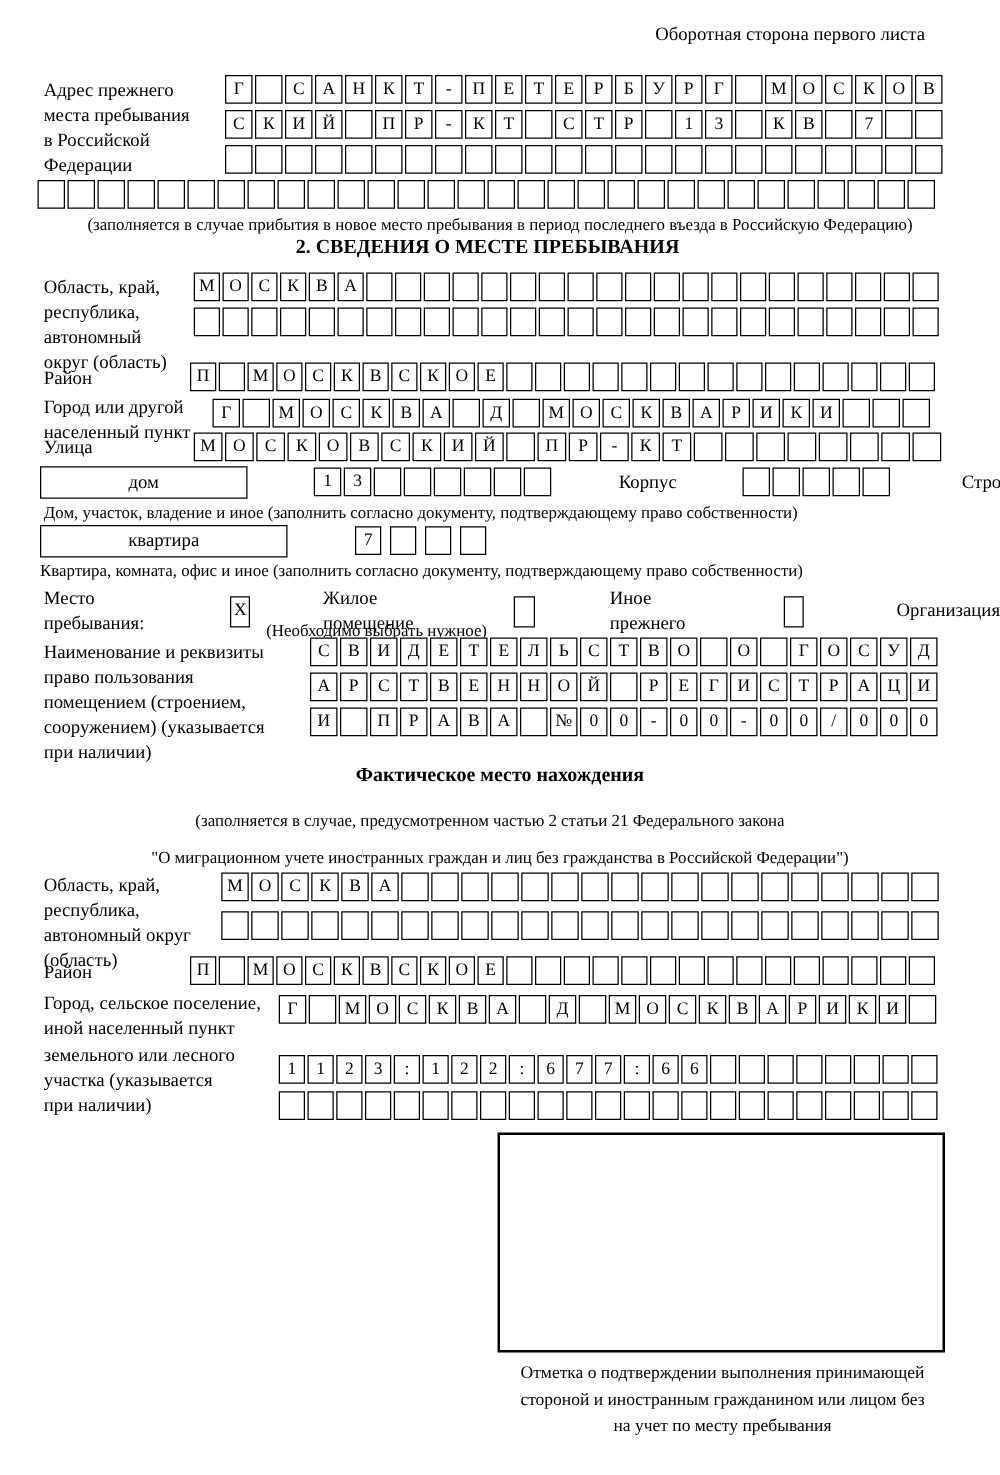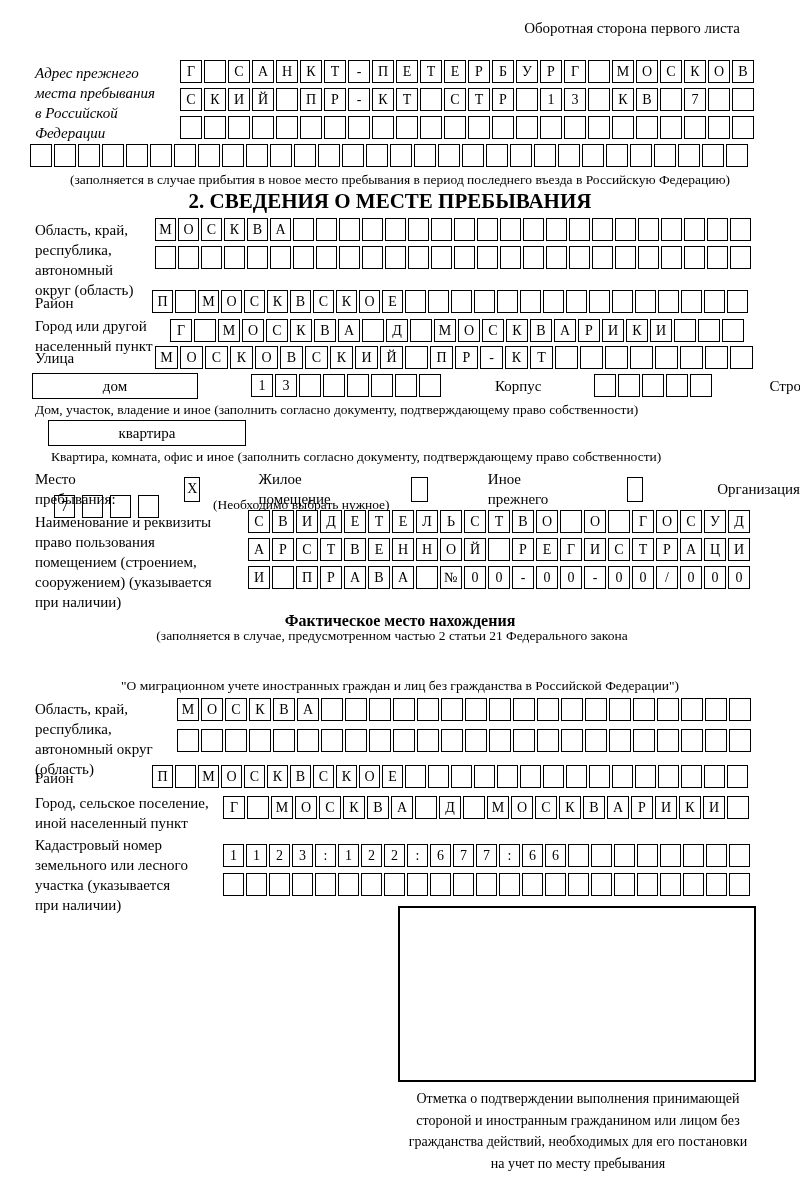--- a/index.html
+++ b/index.html
@@ -15,31 +15,31 @@
   .cw23 .cell{width:23px;}
   .cw22 .cell{width:22px;}
   .cw21 .cell{width:21px;}
   .vrows .cells{margin-bottom:5px;}
   .widebox{box-sizing:border-box;border:1.6px solid #000;height:26px;
         display:flex;align-items:center;justify-content:center;font-size:15px;}
   .checkbox{box-sizing:border-box;width:22px;height:25px;border:1.6px solid #000;
         display:flex;align-items:center;justify-content:center;font-size:14px;}
   .caption{font-size:13.5px;}
   .center{text-align:center;}
-  .title{font-weight:bold;font-size:21px;}
+  .title{font-weight:bold;font-size:16px;}
   .corner{font-size:15px;}
   .flexrow{display:flex;align-items:flex-start;gap:48px;}
   .inlbl{font-size:15px;line-height:26px;}
 </style>
 </head>
 <body>
 
 <div class="abs corner" style="top:20px;right:60px;">Оборотная сторона первого листа</div>
 
-<div class="abs lbl" style="left:35px;top:63px;width:145px;font-style:italic;">
+<div class="abs lbl" style="left:35px;top:63px;width:145px;">
   <div>Адрес прежнего</div>
   <div>места пребывания</div>
   <div>в Российской</div>
   <div>Федерации</div>
 </div>
 <div class="abs vrows" style="left:180px;top:60px;">
   <div class="cells cw22">
       <span class="cell">Г</span>
       <span class="cell"></span>
       <span class="cell">С</span>
@@ -339,30 +339,30 @@
   <div class="inlbl" style="margin-left:9px;">Строение</div>
   <div class="cells cw21 spread" style="margin-left:6px;margin-top:1px;">
       <span class="cell">1</span>
       <span class="cell"></span>
       <span class="cell"></span>
       <span class="cell"></span>
     </div>
 </div>
 <div class="abs caption" style="left:35px;top:402px;">Дом, участок, владение и иное (заполнить согласно документу, подтверждающему право собственности)</div>
 
-<div class="abs flexrow" style="left:48px;top:420px;flex-direction:column;">
+<div class="abs flexrow" style="left:32px;top:420px;">
   <div class="widebox" style="width:198px;">квартира</div>
   <div class="cells cw21 spread" style="margin-left:6px;margin-top:1px;">
       <span class="cell">7</span>
       <span class="cell"></span>
       <span class="cell"></span>
       <span class="cell"></span>
     </div>
 </div>
-<div class="abs caption" style="left:51px;top:449px;">Квартира, комната, офис и иное (заполнить согласно документу, подтверждающему право собственности)</div>
+<div class="abs caption" style="left:32px;top:449px;">Квартира, комната, офис и иное (заполнить согласно документу, подтверждающему право собственности)</div>
 
 <div class="abs flexrow" style="left:35px;top:469px;align-items:center;">
   <div class="lbl">Место пребывания:</div>
   <div class="checkbox" style="margin-left:10px;">X</div>
   <div class="lbl" style="margin-left:10px;">Жилое помещение</div>
   <div class="checkbox" style="margin-left:18px;"></div>
   <div class="lbl" style="margin-left:12px;">Иное прежнего</div>
   <div class="checkbox" style="margin-left:20px;"></div>
   <div class="lbl" style="margin-left:26px;">Организация</div>
 </div>
@@ -441,21 +441,21 @@
       <span class="cell">0</span>
       <span class="cell">0</span>
       <span class="cell">/</span>
       <span class="cell">0</span>
       <span class="cell">0</span>
       <span class="cell">0</span>
     </div>
 </div>
 
 <div class="abs title center" style="left:0;top:612px;width:800px;font-size:16px;">Фактическое место нахождения</div>
-<div class="abs caption center" style="left:0;top:628px;width:784px;">(заполняется в случае, предусмотренном частью 2 статьи 21 Федерального закона</div>
+<div class="abs caption center" style="left:0;top:649px;width:784px;">(заполняется в случае, предусмотренном частью 2 статьи 21 Федерального закона</div>
 <div class="abs caption center" style="left:0;top:678px;width:800px;">"О миграционном учете иностранных граждан и лиц без гражданства в Российской Федерации")</div>
 
 <div class="abs lbl" style="left:35px;top:699px;width:170px;">
   <div>Область, край,</div>
   <div>республика,</div>
   <div>автономный округ</div>
   <div>(область)</div>
 </div>
 <div class="abs" style="left:177px;top:698px;">
   <div class="cells cw22" style="margin-bottom:8px;">
@@ -569,21 +569,20 @@
       <span class="cell">А</span>
       <span class="cell">Р</span>
       <span class="cell">И</span>
       <span class="cell">К</span>
       <span class="cell">И</span>
       <span class="cell"></span>
     </div>
 </div>
 
 <div class="abs lbl" style="left:35px;top:835px;width:190px;">
-  <div>Кадастровый номер</div>
   <div>земельного или лесного</div>
   <div>участка (указывается</div>
   <div>при наличии)</div>
 </div>
 <div class="abs" style="left:223px;top:844px;">
   <div class="cells cw21" style="margin-bottom:6px;">
       <span class="cell">1</span>
       <span class="cell">1</span>
       <span class="cell">2</span>
       <span class="cell">3</span>
@@ -631,15 +630,14 @@
       <span class="cell"></span>
       <span class="cell"></span>
       <span class="cell"></span>
     </div>
 </div>
 
 <div class="abs" style="left:398px;top:906px;width:358px;height:176px;border:2px solid #000;box-sizing:border-box;"></div>
 <div class="abs center" style="left:392px;top:1088px;width:372px;font-size:14px;line-height:21.5px;">
   <div>Отметка о подтверждении выполнения принимающей</div>
   <div>стороной и иностранным гражданином или лицом без</div>
-  <div>гражданства действий, необходимых для его постановки</div>
   <div>на учет по месту пребывания</div>
 </div>
 
 </body></html>

